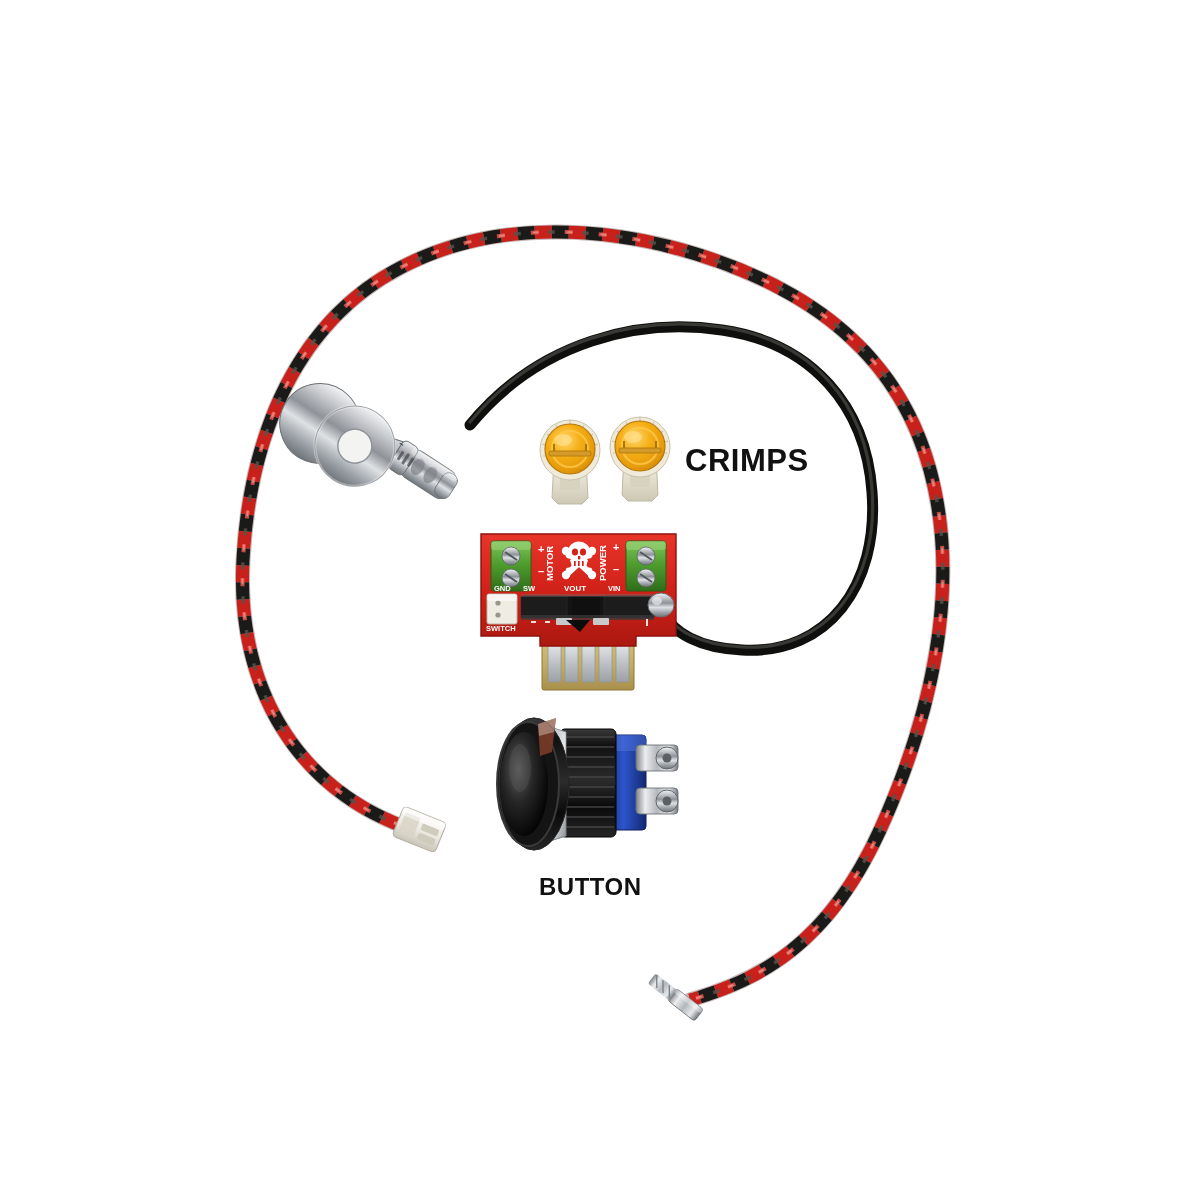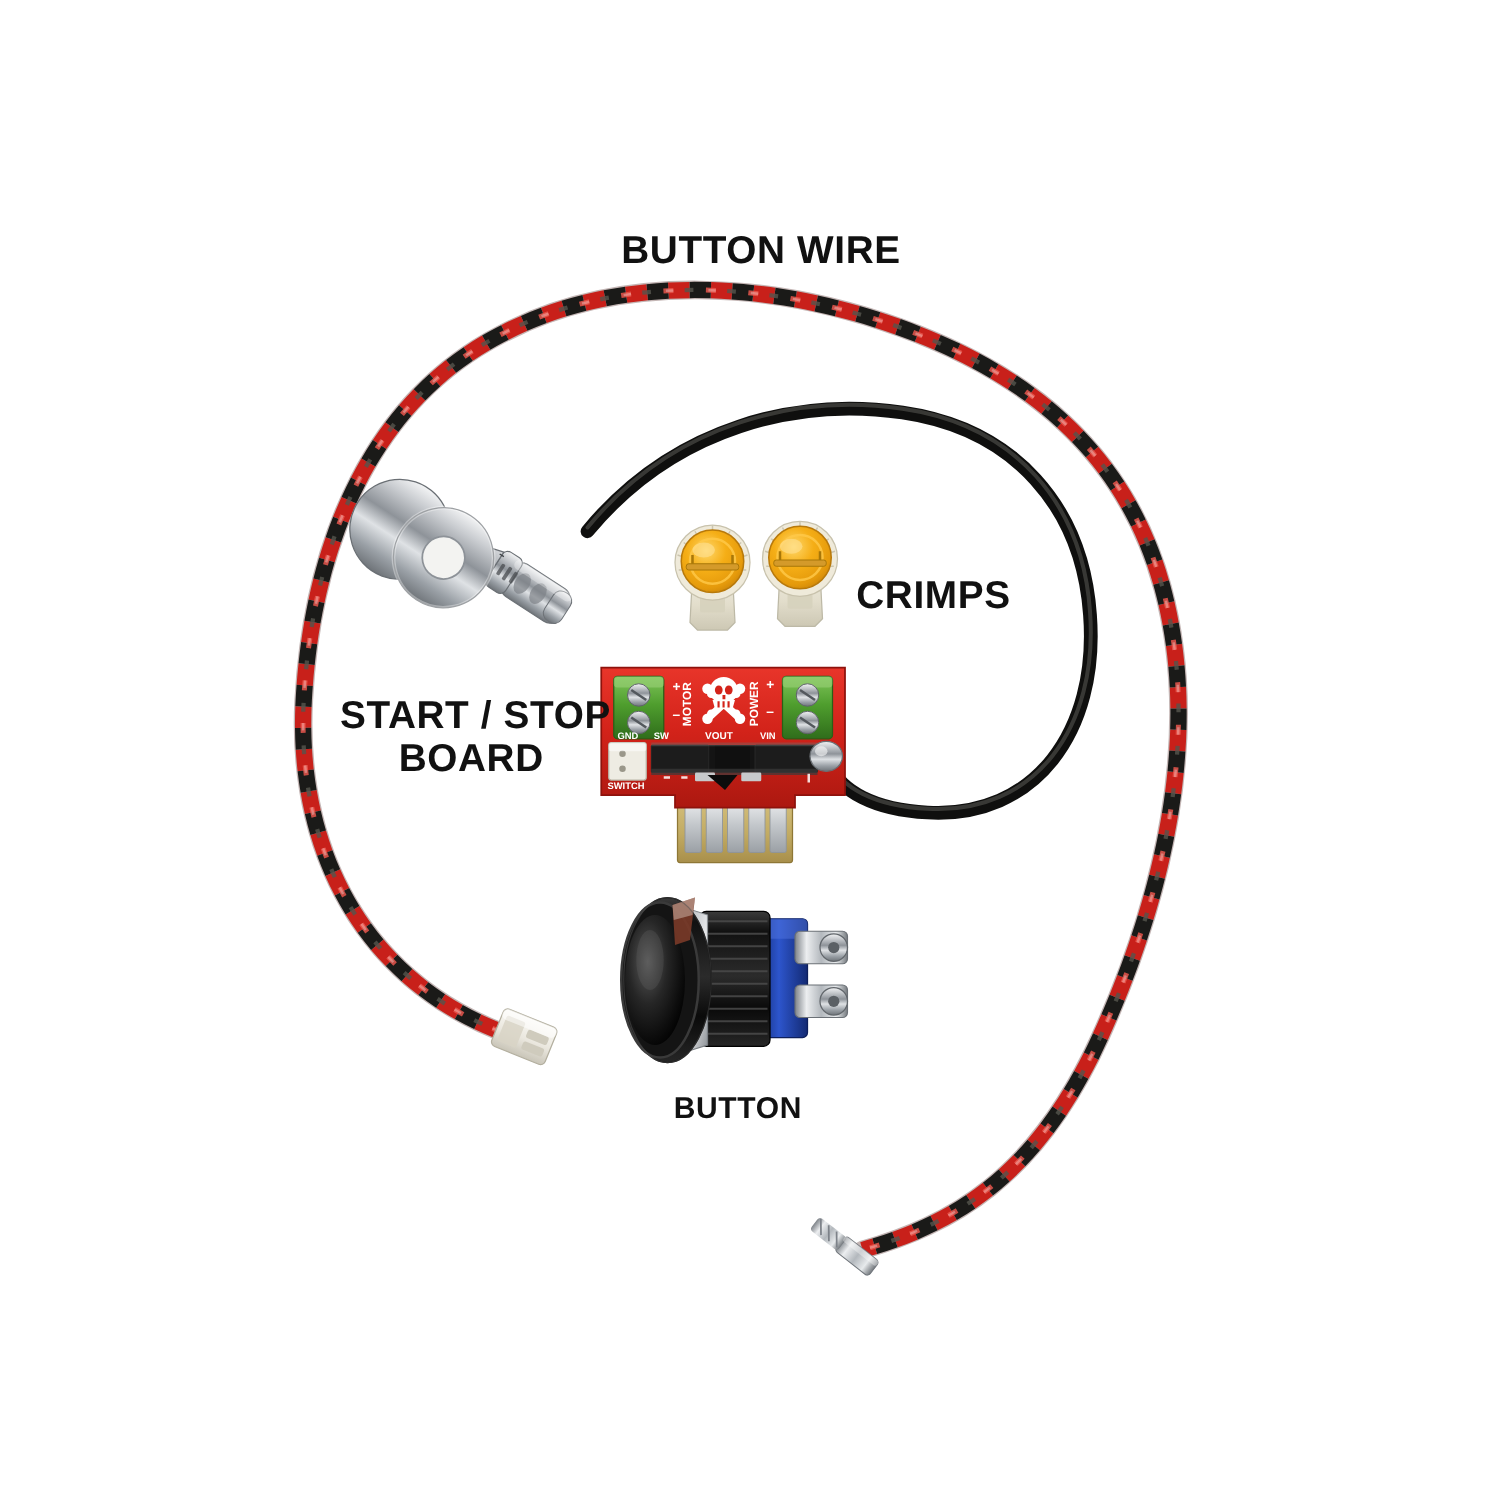--- a/index.html
+++ b/index.html
@@ -5,21 +5,21 @@
 <style>
   html,body{margin:0;padding:0;background:#ffffff;}
   body{width:1200px;height:1200px;overflow:hidden;
        font-family:"Liberation Sans","DejaVu Sans",sans-serif;}
   #stage{position:relative;width:1200px;height:1200px;background:#ffffff;}
   svg.layer{position:absolute;left:0;top:0;width:1200px;height:1200px;}
   .lbl{position:absolute;font-weight:bold;color:#111111;
        letter-spacing:0.5px;white-space:pre;line-height:1.12;
        font-family:"Liberation Sans","DejaVu Sans",sans-serif;}
   #lbl-button-wire{left:497px;top:183px;font-size:31px;}
-  #lbl-crimps{left:685px;top:459px;font-size:31px;text-align:right;}
+  #lbl-crimps{left:685px;top:444px;font-size:31px;text-align:right;}
   #lbl-startstop{left:272px;top:555px;font-size:31px;text-align:center;width:210px;}
   #lbl-button{left:539px;top:874px;font-size:24px;}
   .nosel{user-select:none;}
 </style>
 </head>
 <body>
 
 <div id="stage">
 
   <svg class="layer nosel" viewBox="0 0 1200 1200">
@@ -380,22 +380,19 @@
 
       <ellipse cx="524" cy="784" rx="24" ry="52" fill="url(#gBtnFace)"></ellipse>
       <ellipse cx="520" cy="768" rx="11" ry="24" fill="#6a6a6a" opacity="0.26"></ellipse>
 
       <path d="M 538 724 L 556 718 L 552 752 L 540 756 Z" fill="#7a3a28" opacity="0.9"></path>
       <path d="M 538 724 L 556 718 L 554 732 L 539 736 Z" fill="#c9b0a4" opacity="0.55"></path>
       <ellipse cx="534" cy="784" rx="35" ry="66" fill="none" stroke="#555555" stroke-width="1" opacity="0.5"></ellipse>
     </g>
   </svg>
 
-  <div class="lbl" id="lbl-button-wire">BUTTON WIRE</div>
 
   <div class="lbl" id="lbl-crimps">CRIMPS</div>
 
-  <div class="lbl" id="lbl-startstop">START / STOP
-BOARD</div>
 
   <div class="lbl" id="lbl-button">BUTTON</div>
 
 </div>
 
 </body></html>

